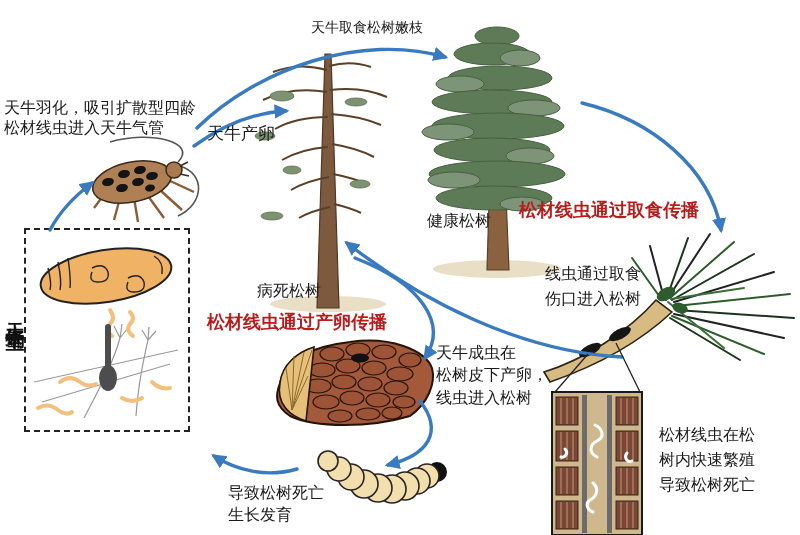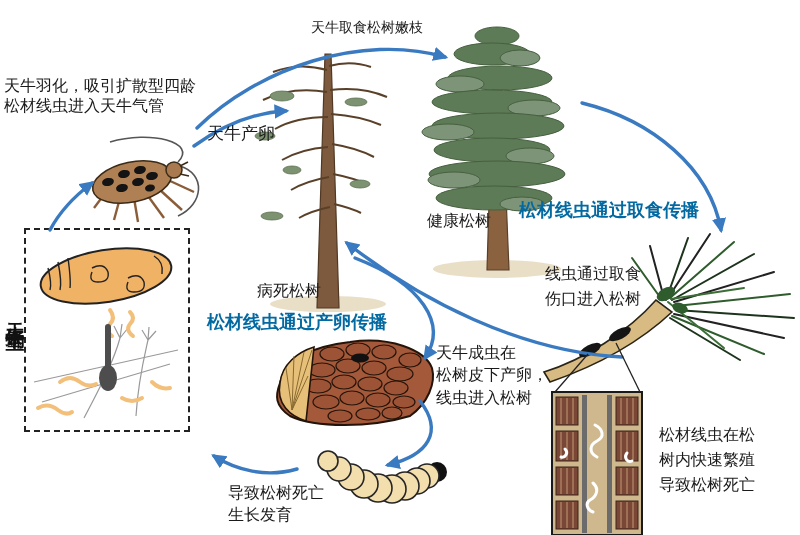--- a/index.html
+++ b/index.html
@@ -13,21 +13,21 @@
   }
   .abs { position:absolute; }
   .label {
     position:absolute; font-size:16px; line-height:1.4;
     white-space:pre-line; color:var(--text-color);
   }
   .label.tight { line-height:1.25; }
   .label.loose { line-height:1.55;margin-left:13px; }
   .heading {
     position:absolute; font-family:"Liberation Sans", sans-serif;
-    font-weight:bold; font-size:18px; color:#0369a1; white-space:pre;
+    font-weight:bold; font-size:18px; color:#b91c1c; white-space:pre;
   }
   .vlabel {
     position:absolute; writing-mode:vertical-rl; text-orientation:upright;
     font-family:"Liberation Sans", sans-serif; font-weight:bold;
     font-size:19px; letter-spacing:3px; color:#111;
   }
   .dashed-box {
     position:absolute; border:2px dashed #222; background:transparent;
   }
   svg { display:block; }
@@ -256,21 +256,21 @@
     <path class="arrow" marker-end="url(#ah)" d="M582,103 C 652,120 710,168 721,230"></path>
     <path class="arrow" marker-end="url(#ah)" d="M622,357 C 520,352 420,300 347,243"></path>
     <path class="arrow" marker-end="url(#ah)" d="M355,258 C 422,284 448,324 425,358"></path>
     <path class="arrow" marker-end="url(#ah)" d="M420,401 C 444,432 428,455 388,465"></path>
     <path class="arrow" marker-end="url(#ah)" d="M297,469 C 266,478 236,470 214,456"></path>
     <path class="arrow" marker-end="url(#ah)" d="M50,230 C 60,211 76,195 92,183"></path>
     <path class="mag-line" d="M588,354 L555,392"></path>
     <path class="mag-line" d="M616,343 L640,392"></path>
   </svg>
 
-  <div class="label tight" style="left:4px;top:76px;width:215px;">天牛羽化，吸引扩散型四龄
+  <div class="label tight" style="left:4px;top:98px;width:215px;">天牛羽化，吸引扩散型四龄
 松材线虫进入天牛气管</div>
 
   <div class="label" style="left:311px;top:18px;font-size:14px;">天牛取食松树嫩枝</div>
 
   <div class="label" style="left:207px;top:122px;font-size:17px;">天牛产卵</div>
 
   <div class="label" style="left:427px;top:210px;">健康松树</div>
 
   <div class="label" style="left:257px;top:256px;margin-top:24px;">病死松树</div>
 

